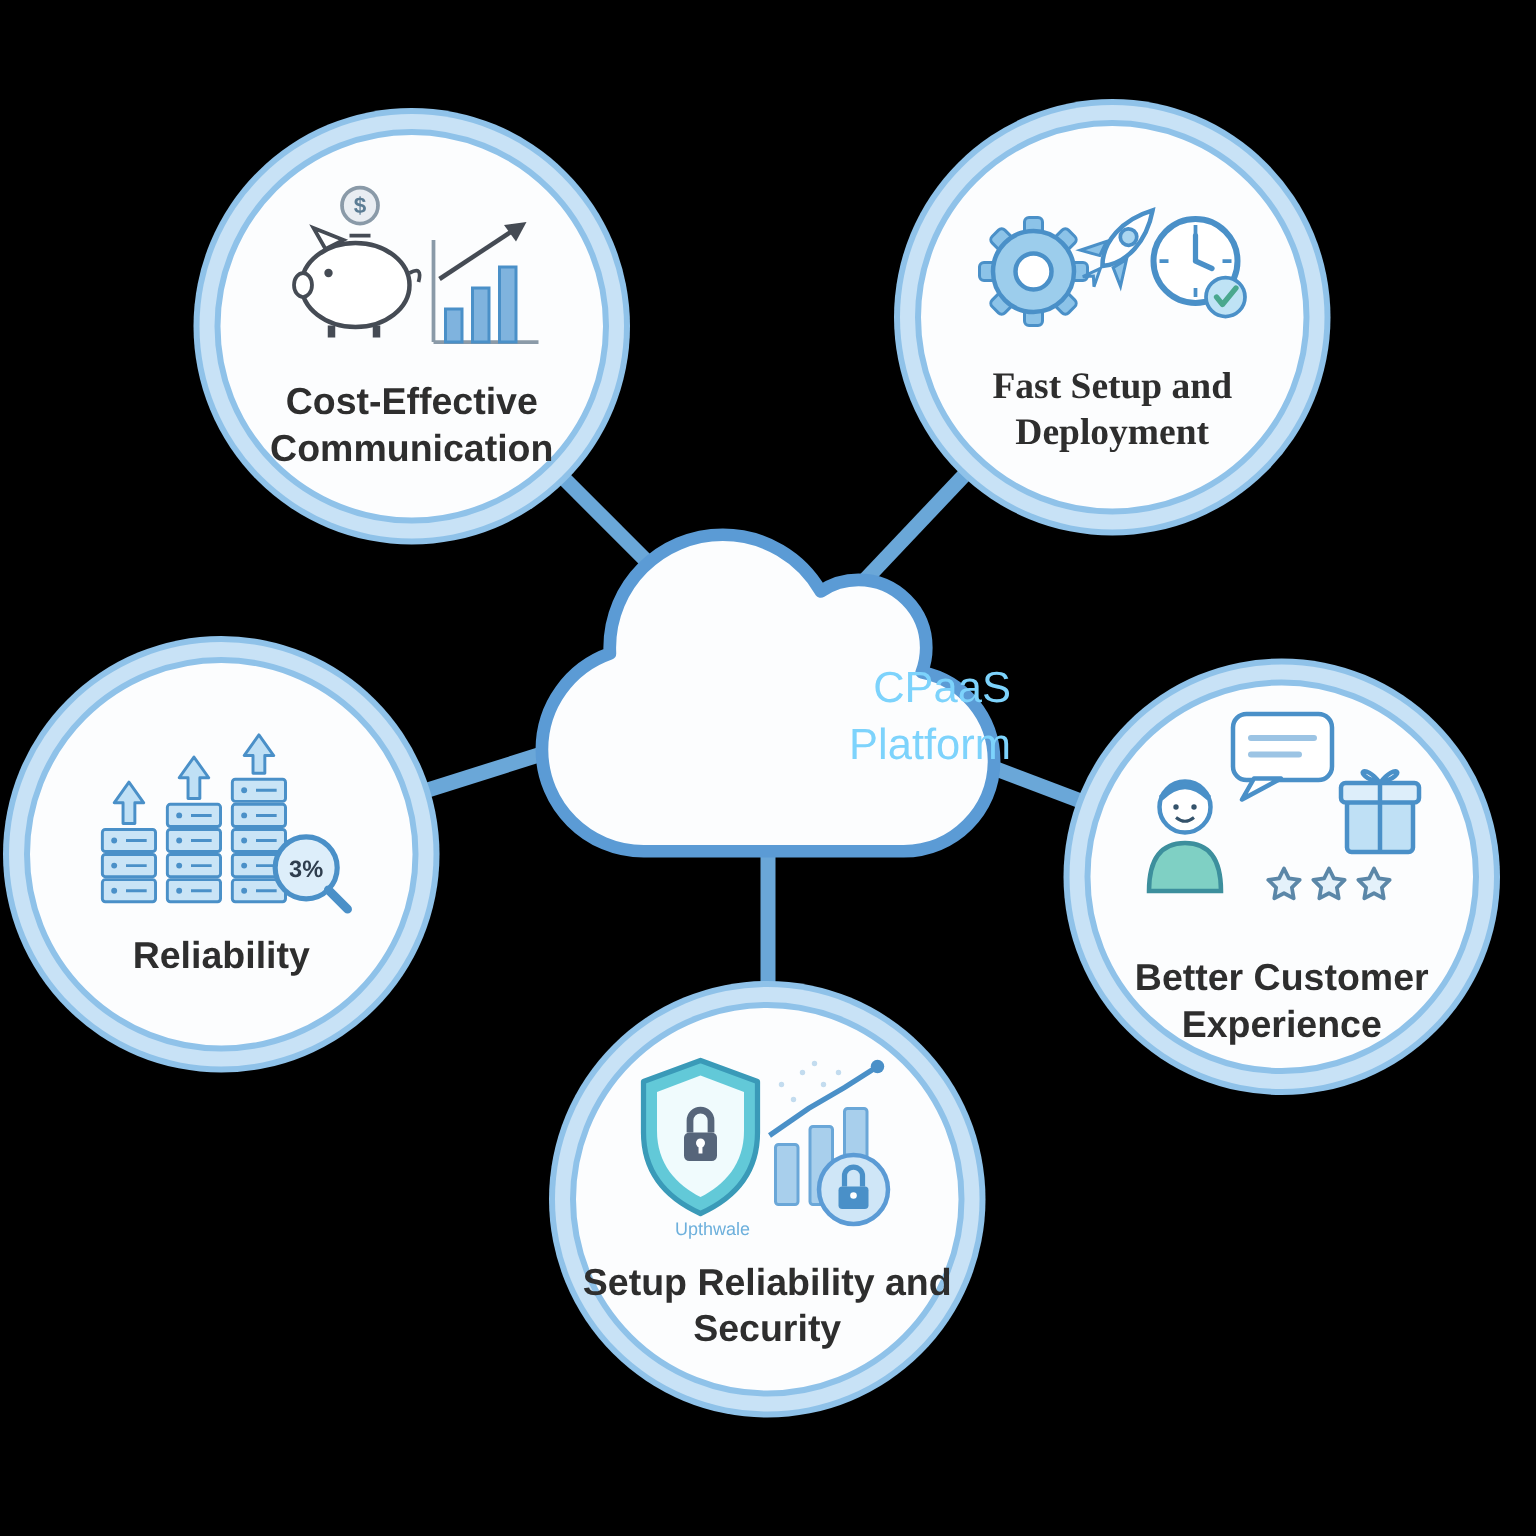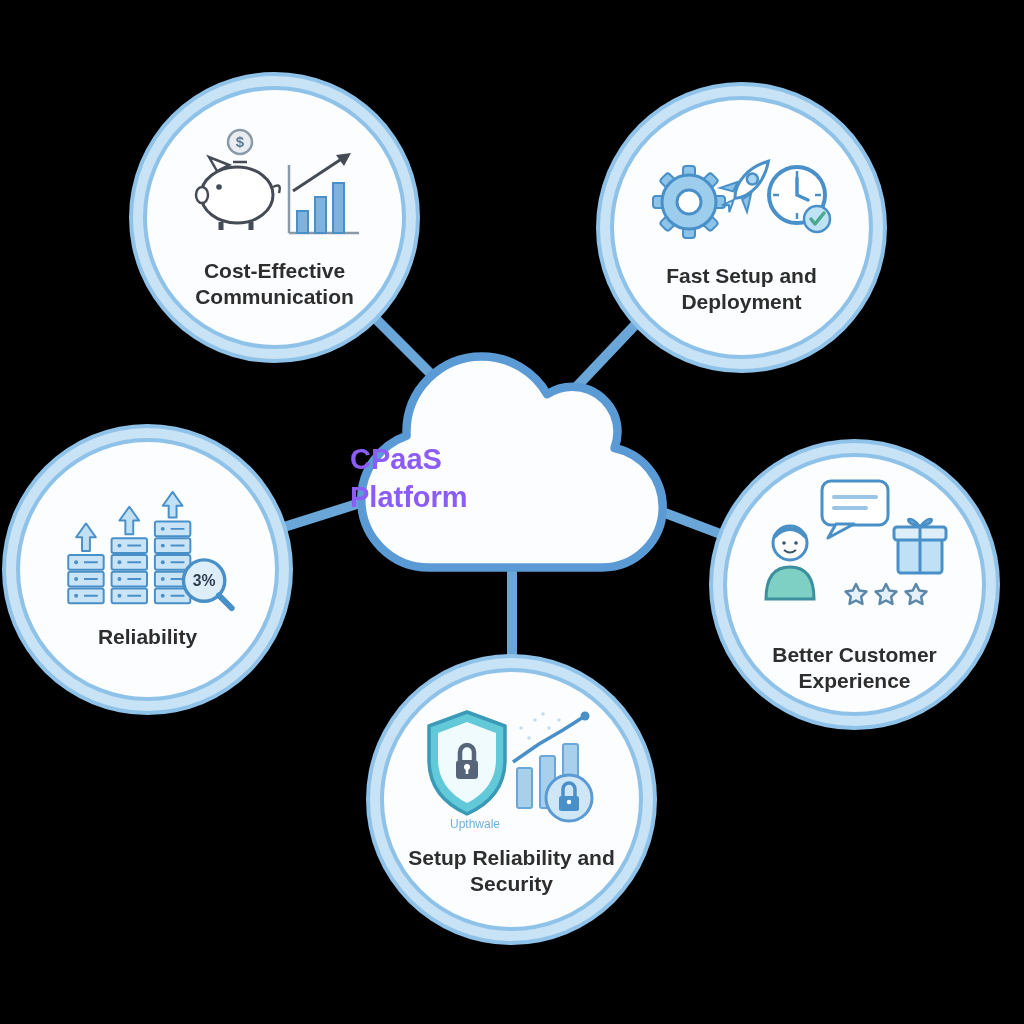--- a/index.html
+++ b/index.html
@@ -19,40 +19,40 @@
     width:255px; height:255px;
     border-radius:50%;
     background:#fcfdfe;
     border:4px solid #8fc2e9;
     box-shadow:0 0 0 10px #c8e2f6, 0 0 0 14px #8fc2e9;
     display:flex; flex-direction:column;
     align-items:center; justify-content:center;
     z-index:2;
   }
   .node-label {
-    font-size:21px; font-weight:600; color:#2e2e2e;
+    font-size:25px; font-weight:600; color:#2e2e2e;
     text-align:center; white-space:pre-line; line-height:1.25;
     margin-top:8px;
   }
 
   .node-cost      { left:143px; top:86px; }
-  .node-fast      { left:610px; top:96px; }
+  .node-fast      { left:610px; top:80px;font-family:Liberation Serif, serif; }
   .node-scal      { left:16px;  top:438px; }
   .node-cust      { left:723px; top:453px;gap:24px; }
   .node-rel       { left:380px; top:668px; }
 
   .cloud {
     position:absolute; left:350px; top:332px;
     width:324px; height:260px; z-index:3;
   }
   .cloud svg { display:block; overflow:visible; }
   .cloud-title {
     position:absolute; left:0; top:42%; width:100%;
-    text-align:left; font-size:29px; font-weight:700;
-    color:#8b5cf6; white-space:pre-line; line-height:1.3;
+    text-align:right; font-size:29px; font-weight:400;
+    color:#7dd3fc; white-space:pre-line; line-height:1.3;
   }
 </style>
 </head>
 <body>
 
 <svg class="connectors" width="1024" height="1024">
   <g stroke="#6aa7d8" stroke-width="10">
     <line x1="275" y1="218" x2="512" y2="455"></line>
     <line x1="742" y1="212" x2="512" y2="455"></line>
     <line x1="148" y1="570" x2="512" y2="455"></line>

